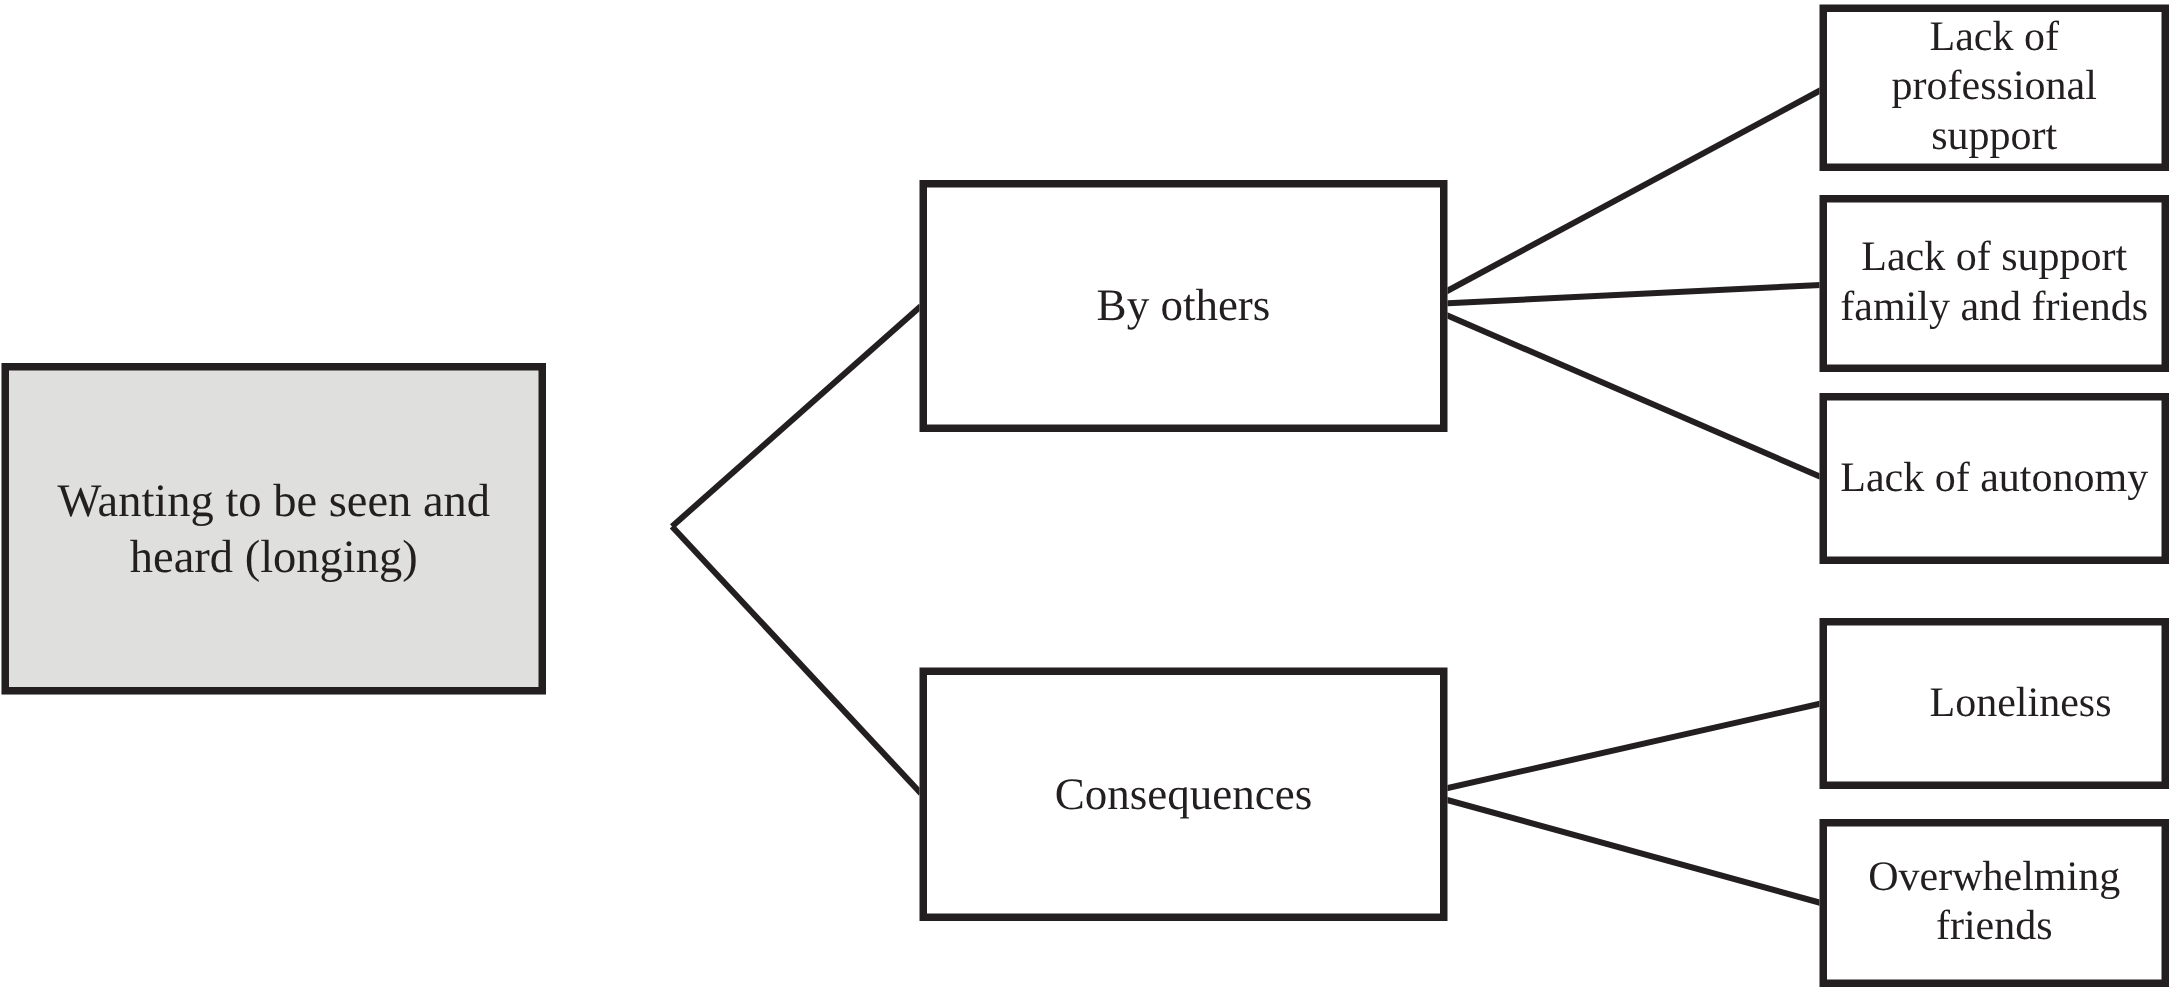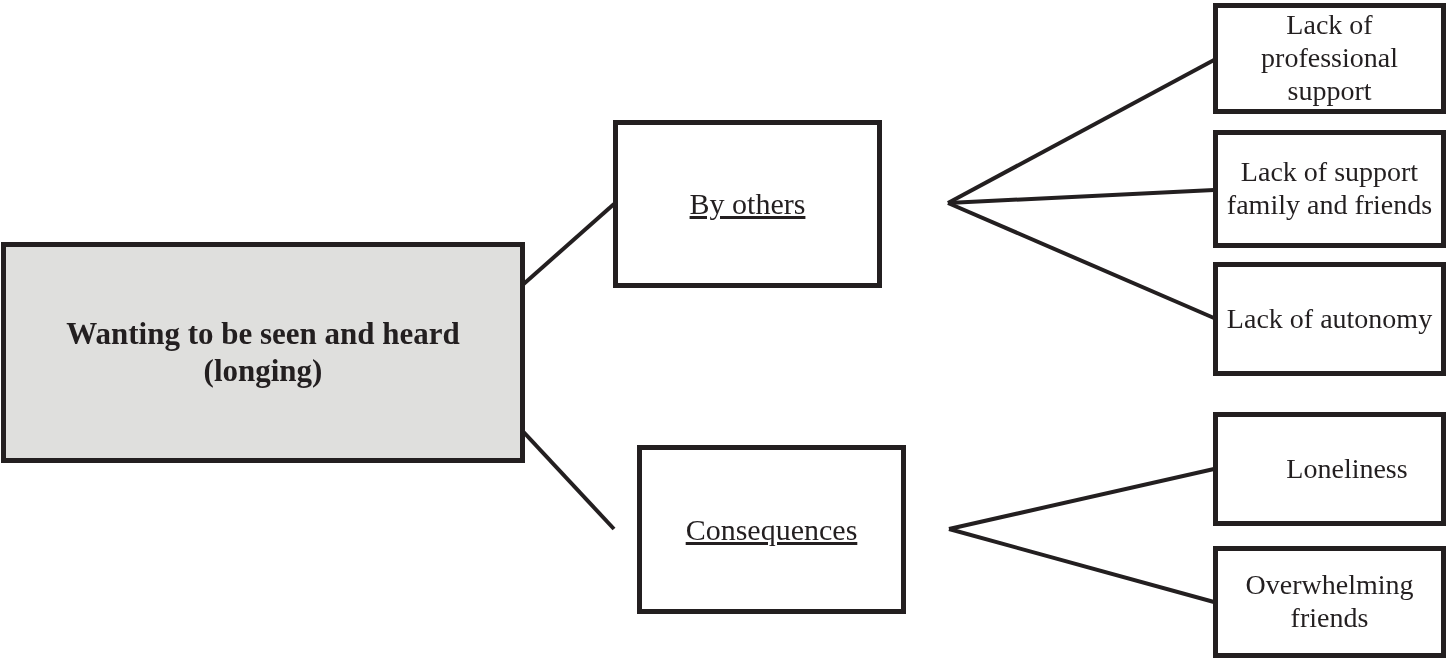--- a/index.html
+++ b/index.html
@@ -34,36 +34,35 @@
     background: var(--node-fill, #ffffff);
     display: flex;
     align-items: center;
     justify-content: center;
     text-align: center;
     line-height: 1.17;
   }
   .node.root {
     left: 1px;
     top: 242px;
-    width: 524px;
+    width: 363px;
     height: 221px;
     background: var(--root-fill, #dfdfdd);
-    font-weight: bold;
+    font-weight: normal;
     font-size: 31px;
     padding: 0 18px;
   }
   .node.branch {
     left: 613px;
-    width: 269px;
+    width: 352px;
     font-size: 30px;
     padding: 0 10px;
-    text-decoration: underline;
   }
   .node.branch.by-others  { top: 120px; height: 168px; }
-  .node.branch.consequences { top: 445px; height: 169px; margin-left: 24px; }
+  .node.branch.consequences { top: 445px; height: 169px; }
   .node.leaf {
     left: 1213px;
     width: 233px;
     font-size: 28px;
     padding: 0 6px;
   }
   .node.leaf.l1 { top: 3px;   height: 111px; }
   .node.leaf.l2 { top: 130px; height: 118px; }
   .node.leaf.l3 { top: 262px; height: 114px; }
   .node.leaf.l4 { top: 412px; height: 114px; padding-left: 41px; }

